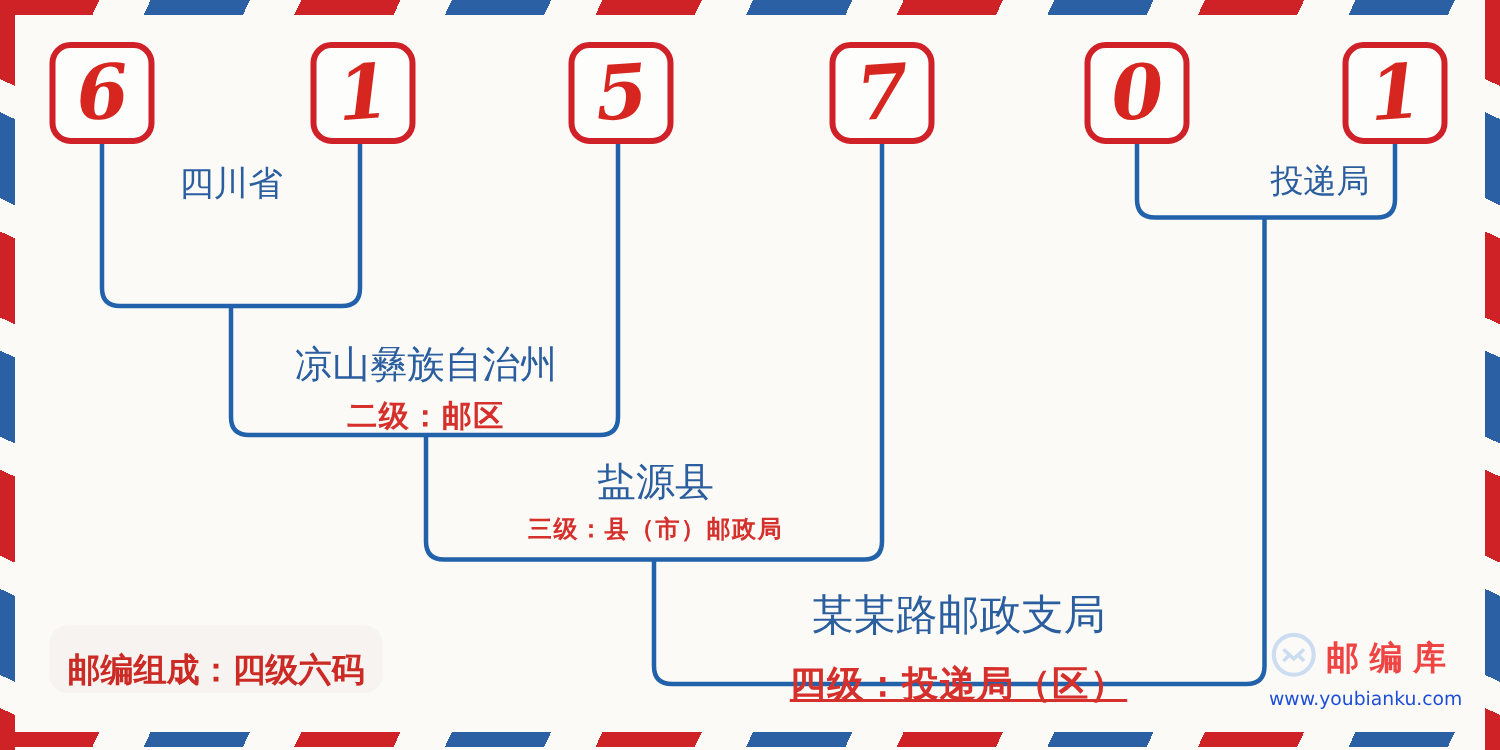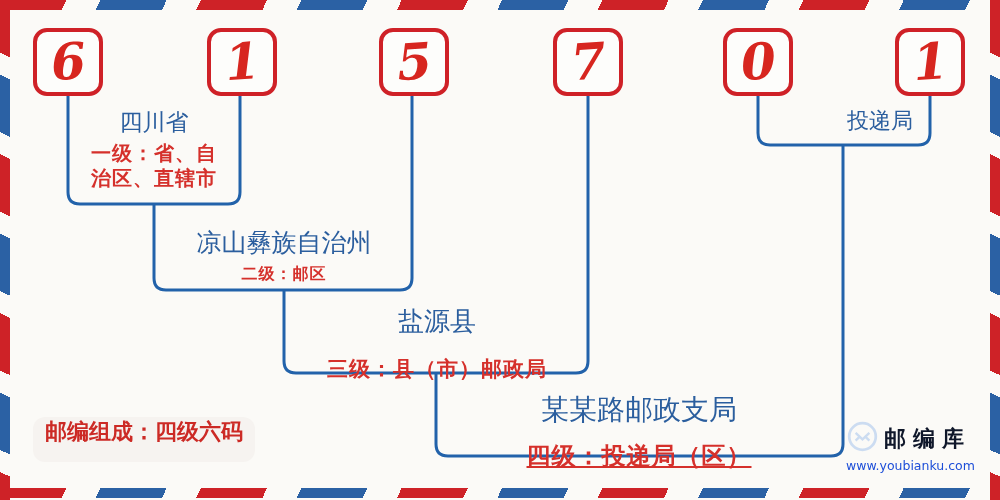--- a/index.html
+++ b/index.html
@@ -35,40 +35,40 @@
   #connectors{position:absolute;left:0;top:0;}
   
   .label{position:absolute;text-align:center;}
   .label .title{color:#2b5e9e;font-weight:normal;font-family:"DejaVu Serif",serif;}
   .label .desc{color:#d5302b;font-weight:bold;letter-spacing:1px;}
   .lbl-province{left:54px;top:107px;width:200px;}
   .lbl-province .title{font-size:23px;}
   .lbl-province .desc{font-size:20px;line-height:25px;margin-top:3px;}
   .lbl-prefecture{left:163px;top:226px;width:242px;}
   .lbl-prefecture .title{font-size:25px;}
-  .lbl-prefecture .desc{font-size:16px;margin-top:5px;}
+  .lbl-prefecture .desc{font-size:20px;margin-top:5px;}
   .lbl-county{left:316px;top:304px;width:242px;}
   .lbl-county .title{font-size:26px;}
-  .lbl-county .desc{font-size:21px;margin-top:16px;}
+  .lbl-county .desc{font-size:16px;margin-top:4px;}
   .lbl-branch{left:514px;top:391px;width:250px;}
   .lbl-branch .title{font-size:28px;}
   .lbl-branch .desc{font-size:24px;margin-top:11px;text-decoration:underline;}
   .lbl-delivery{left:800px;top:106px;width:160px;}
   .lbl-delivery .title{font-size:22px;}
   
   .badge{
     position:absolute;left:33px;top:417px;width:222px;height:45px;
     background:#f6f3f0;border-radius:12px;
-    display:flex;align-items:flex-start;justify-content:center;
+    display:flex;align-items:flex-end;justify-content:center;
     color:#cc2a25;font-weight:bold;font-size:22px;
   }
   
   .watermark{position:absolute;left:846px;top:420px;width:140px;}
   .wm-row{display:flex;align-items:center;}
-  .wm-brand{color:#0f172a;font-size:22px;font-weight:bold;letter-spacing:7px;margin-left:5px;white-space:nowrap;}
+  .wm-brand{color:#ef4444;font-size:22px;font-weight:bold;letter-spacing:7px;margin-left:5px;white-space:nowrap;}
   .wm-url{color:#1d4ed8;font-size:12.5px;margin-top:1px;white-space:nowrap;}
 </style>
 </head>
 <body>
 
 <div id="canvas">
 
   <div class="border-h border-top"></div>
   <div class="border-h border-bottom"></div>
   <div class="border-v border-left"></div>
@@ -98,24 +98,20 @@
   </div>
   <div class="digit-box" style="left:723px">
     <span class="digit">0</span>
   </div>
   <div class="digit-box" style="left:895px">
     <span class="digit">1</span>
   </div>
 
   <div class="label lbl-province">
     <div class="title">四川省</div>
-    <div class="desc">
-      <div>一级：省、自</div>
-      <div>治区、直辖市</div>
-    </div>
   </div>
 
   <div class="label lbl-prefecture">
     <div class="title">凉山彝族自治州</div>
     <div class="desc">二级：邮区</div>
   </div>
 
   <div class="label lbl-county">
     <div class="title">盐源县</div>
     <div class="desc">三级：县（市）邮政局</div>

